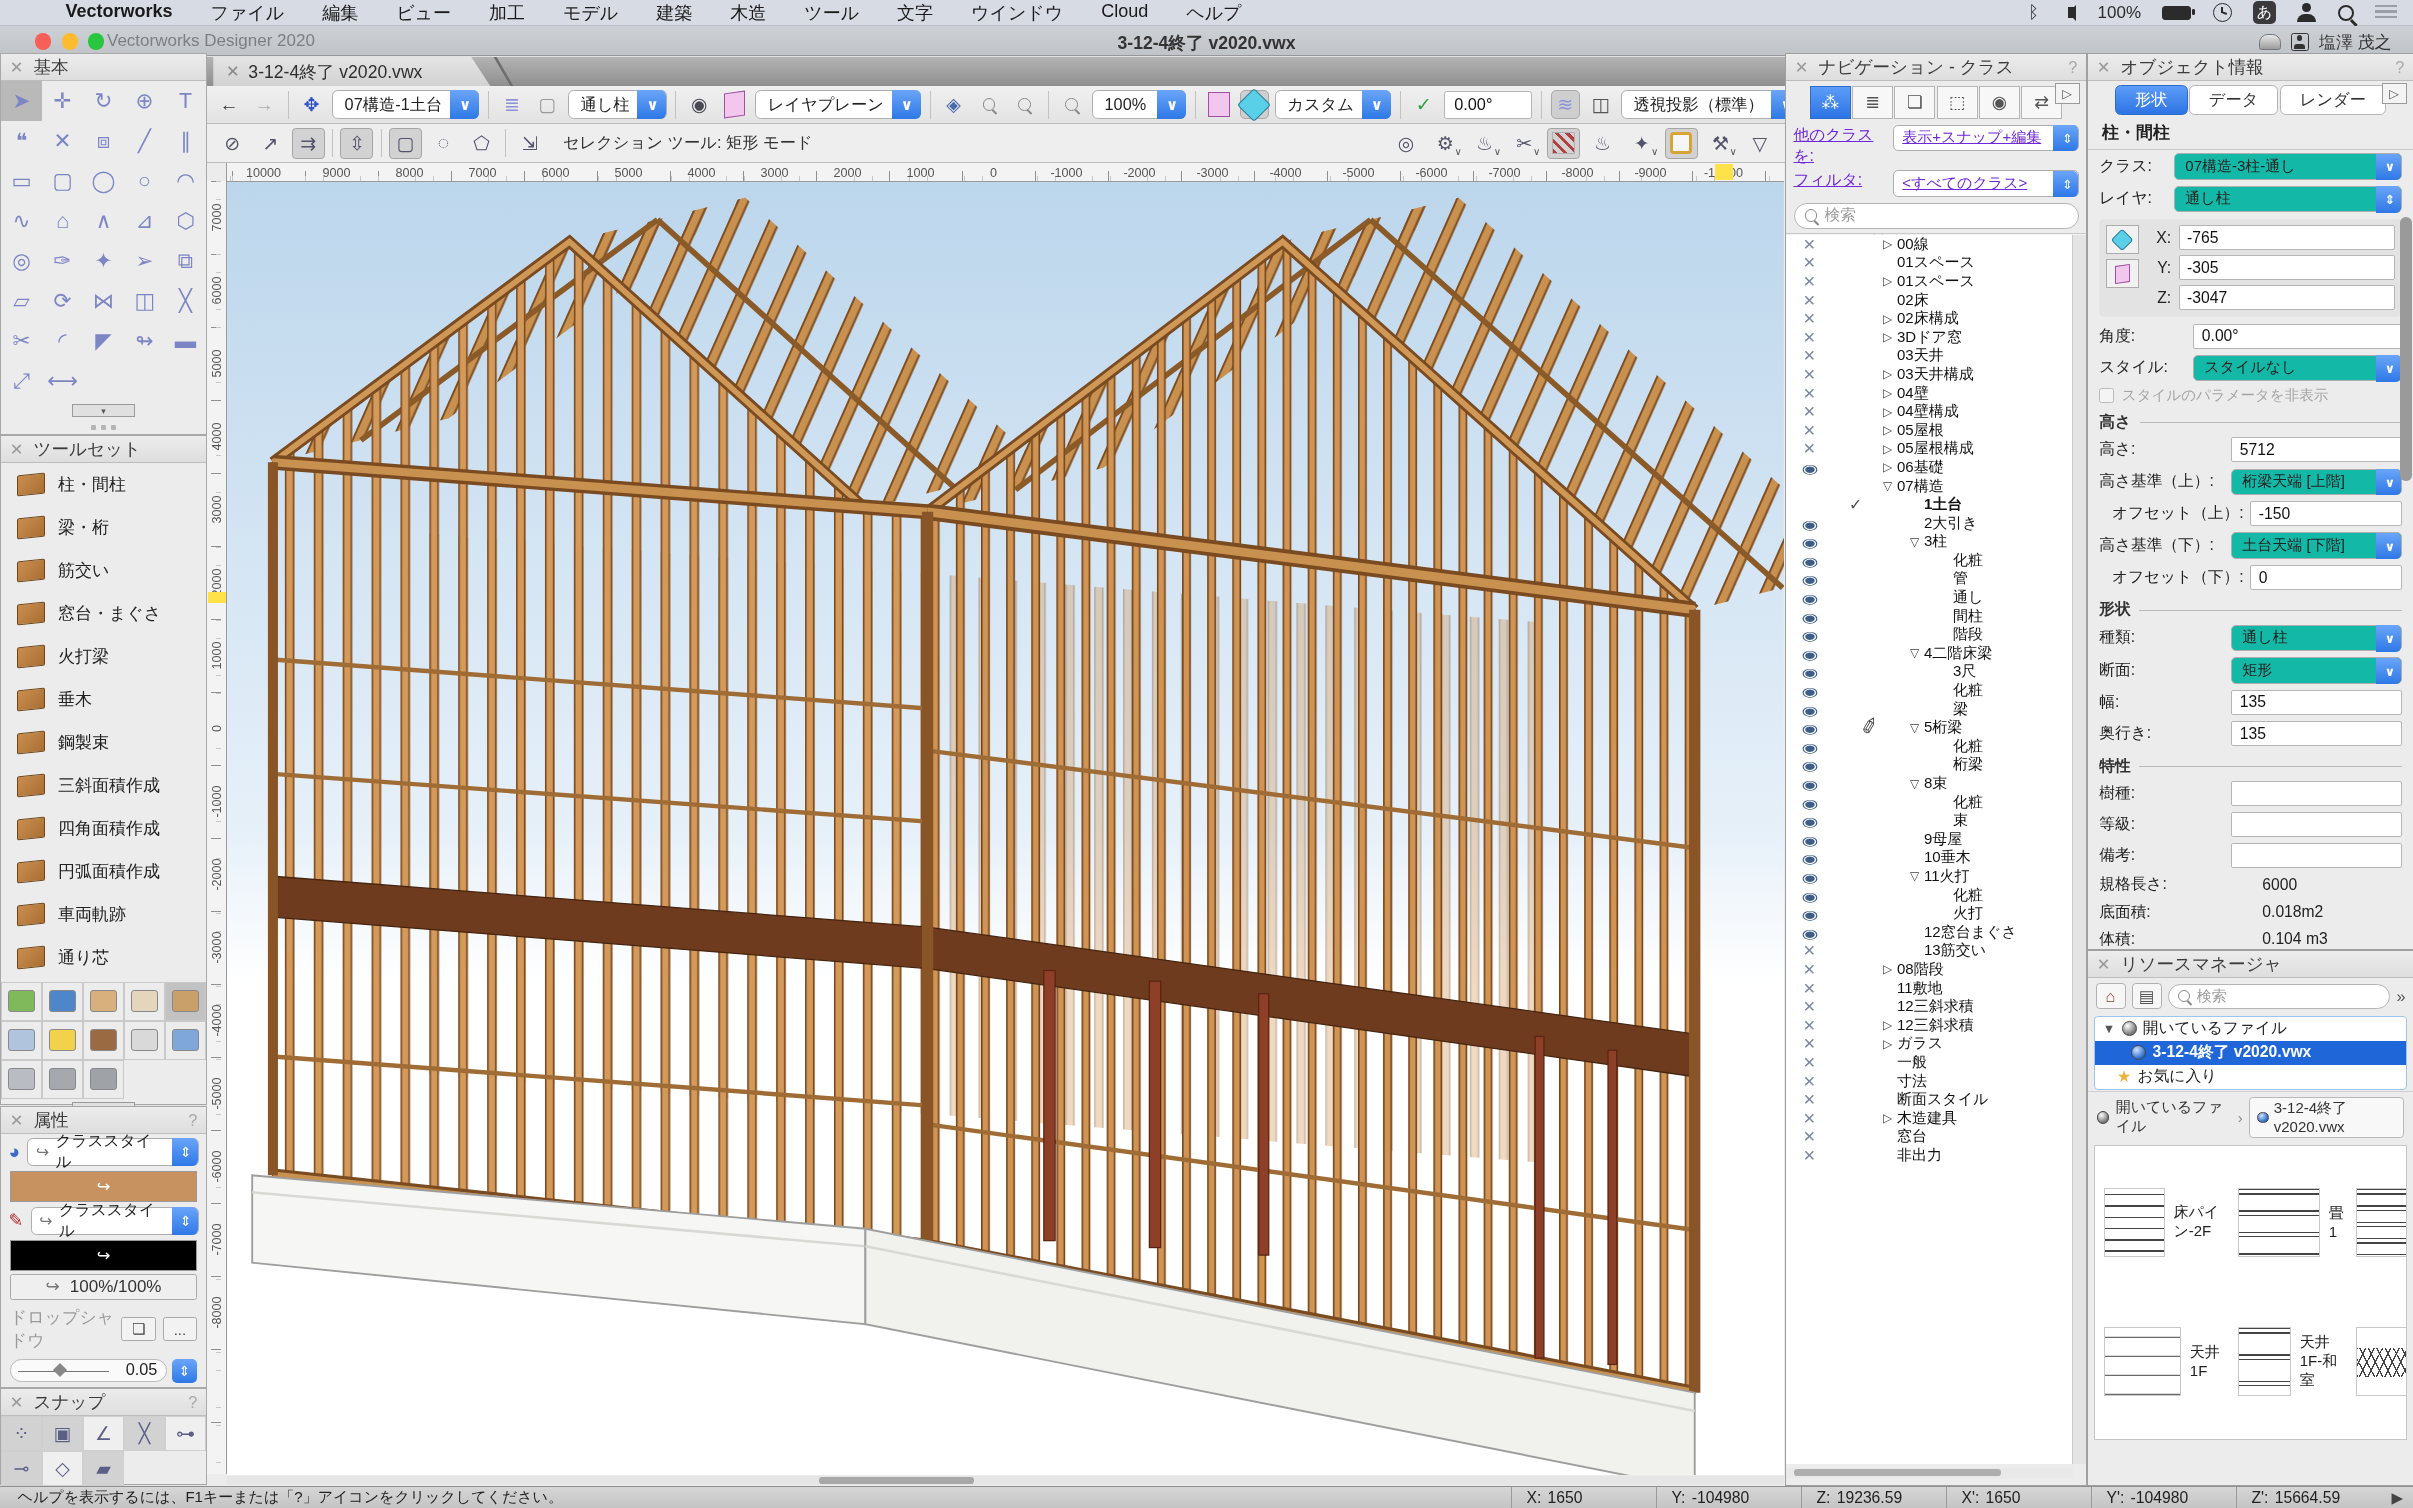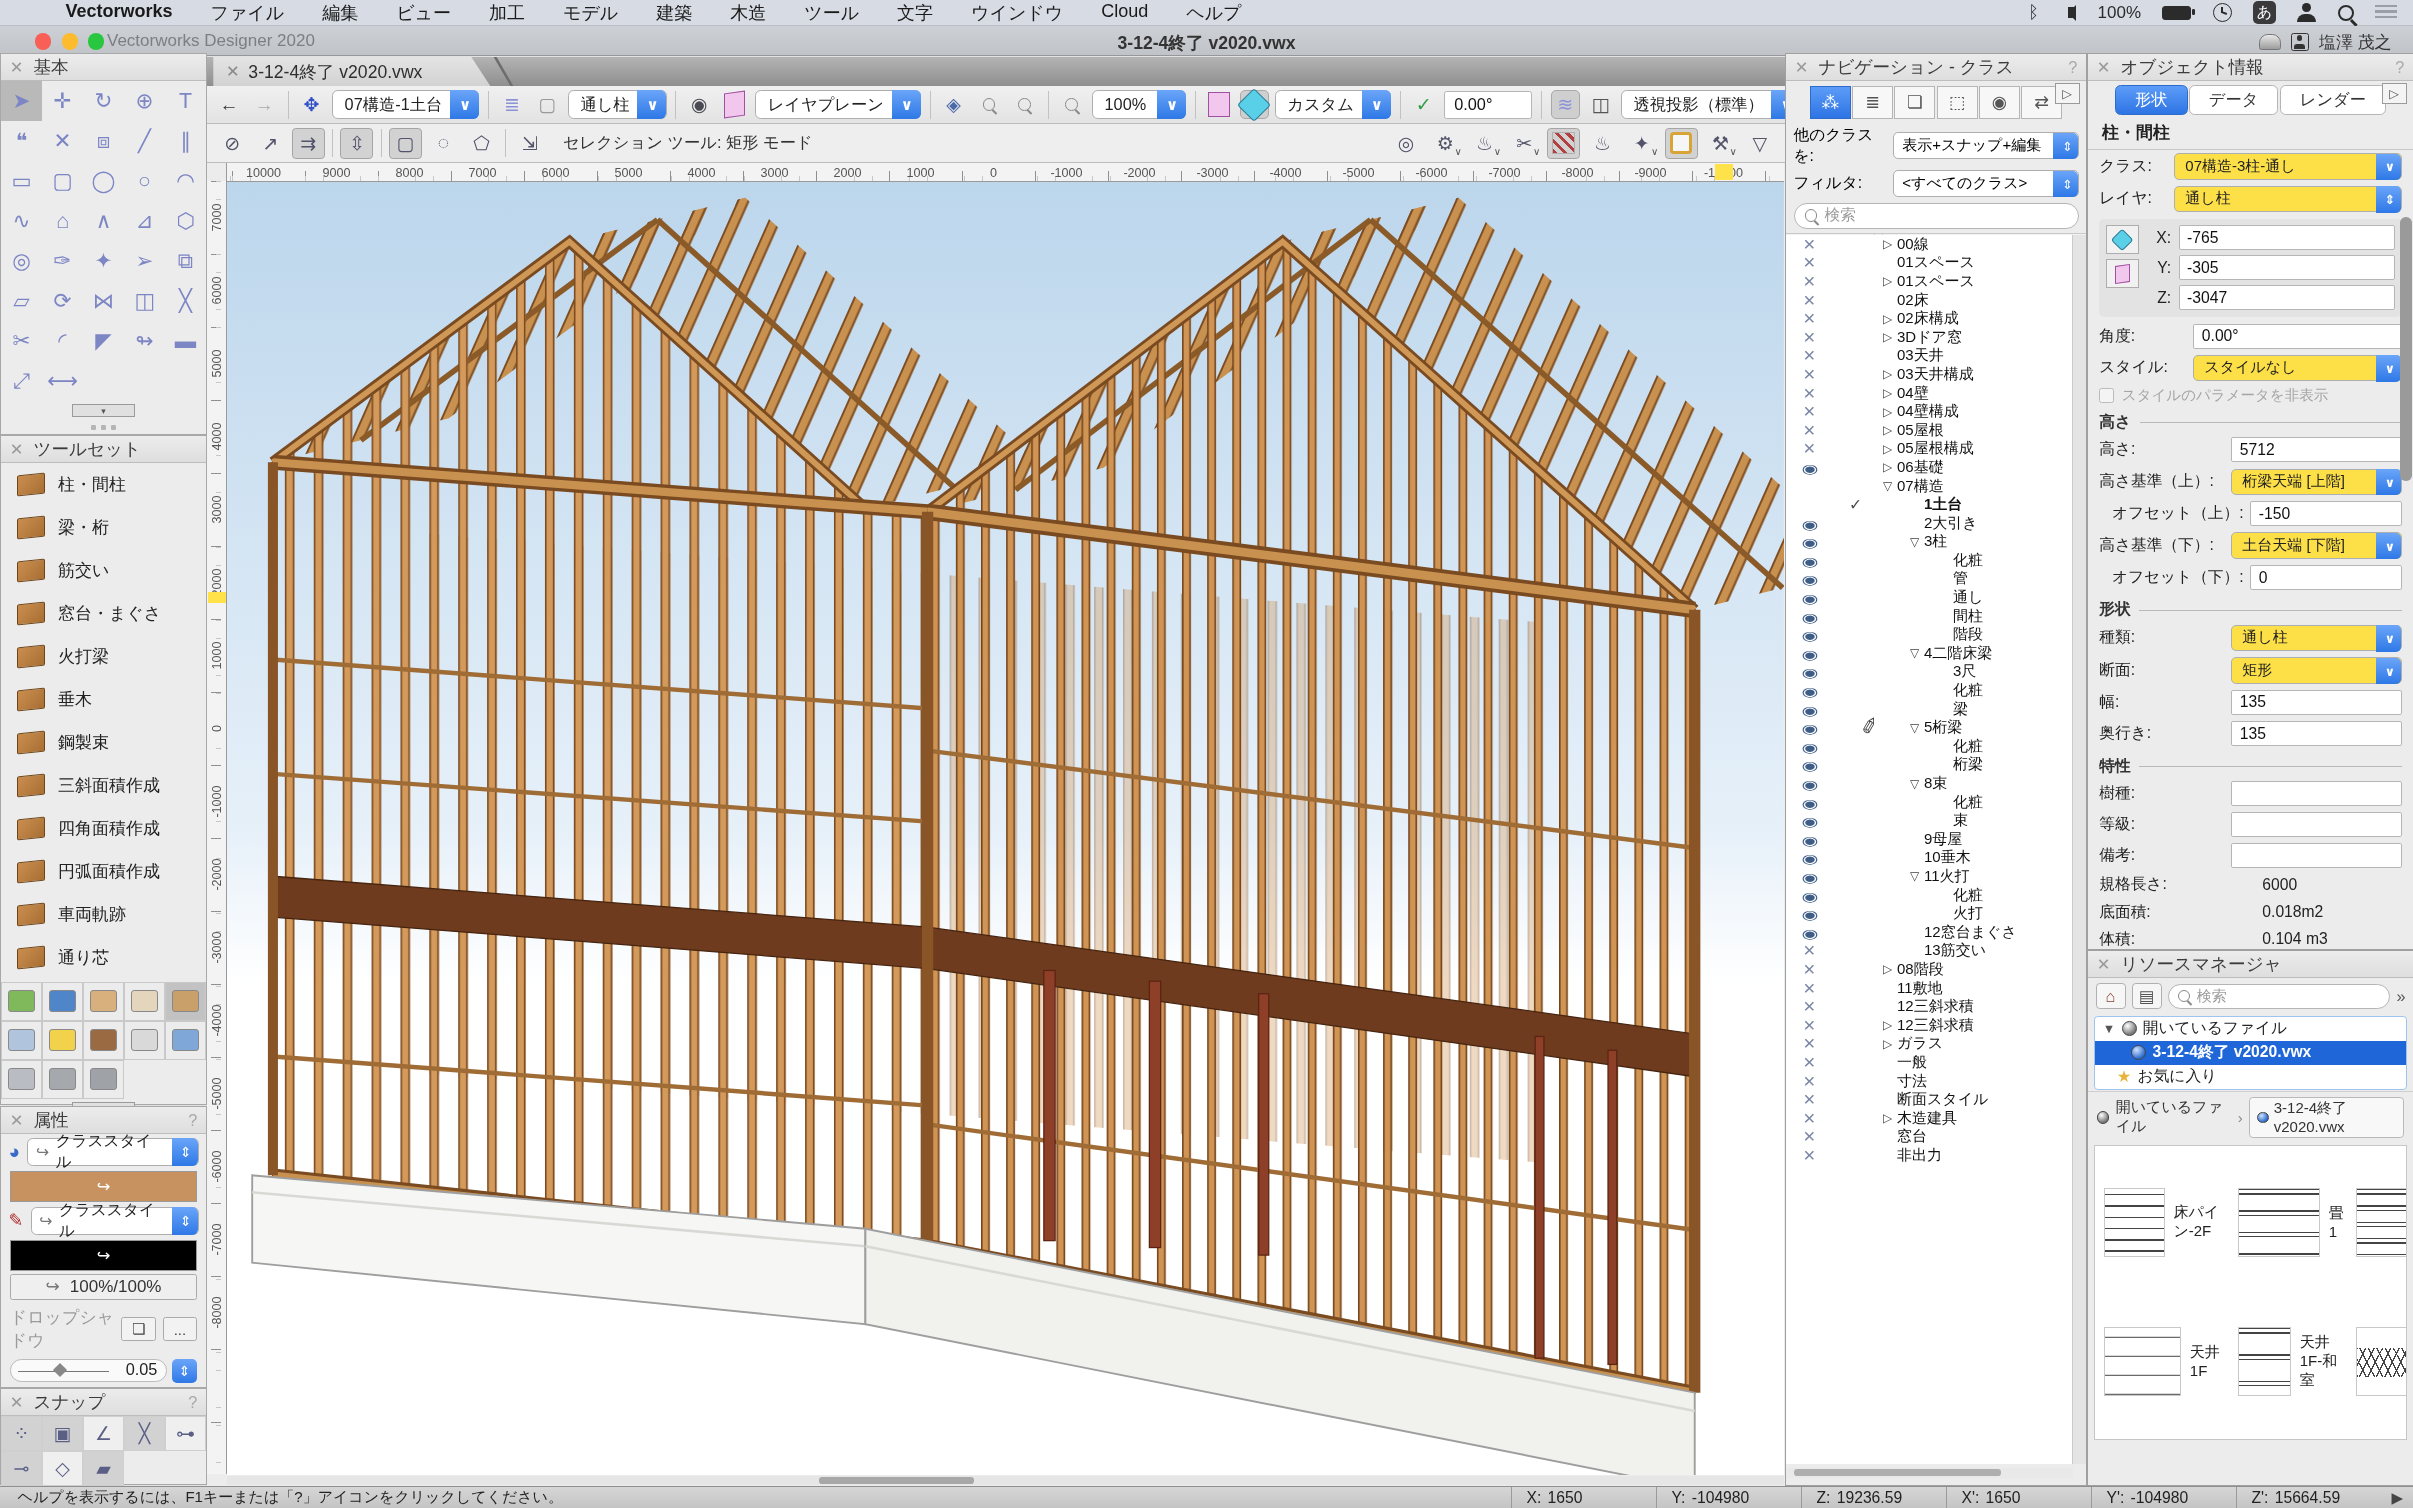--- a/index.html
+++ b/index.html
@@ -141,21 +141,21 @@
   border-top:0.6px solid #8f8f8f;display:flex;align-items:center;font-size:15px;color:#222;}
 #statusbar .help{padding-left:17.6px;}
 #coords{margin-left:auto;display:flex;align-items:stretch;height:100%;}
 .ccell{display:flex;align-items:center;gap:6.3px;padding:0 14px;border-left:0.6px solid #9a9a9a;font-size:15.7px;min-width:145px;}
 .ccell b{font-weight:400;}
 
 #nav{position:absolute;left:1785px;top:53px;width:302px;height:1433px;background:#ececec;border:0.6px solid #a0a0a0;}
 #nav .tabs{display:flex;gap:1.3px;justify-content:center;margin:5px 0 3.8px;}
 .ntab{width:41px;height:33px;background:#f7f7f7;border:0.6px solid #b5b5b5;display:flex;align-items:center;justify-content:center;font-size:17.6px;color:#555;}
 .ntab.sel{background:linear-gradient(#5d9cf8,#2d74e4);color:#fff;border-color:#2d6ccc;}
-.nrow{display:flex;align-items:center;gap:5px;padding:1.9px 7.5px;font-size:15.7px;color:#000000;}
+.nrow{display:flex;align-items:flex-start;gap:5px;padding:1.9px 7.5px;font-size:15.7px;color:#6d28d9;text-decoration:underline;}
 .nrow .lab{width:94px;flex:none;}
 .nrow .dd2{flex:1;height:26.4px;background:#fff;border:0.6px solid #aeaeae;border-radius:5px;position:relative;display:flex;align-items:center;padding:0 30px 0 8.8px;font-size:15px;}
 .nrow .dd2::before{content:"";position:absolute;right:-0.6px;top:-0.6px;width:25px;height:26.4px;background:linear-gradient(#6aa5f9,#2e78e6);border-radius:0 5px 5px 0;}
 .nrow .dd2::after{content:"⇕";position:absolute;right:5px;top:50%;transform:translateY(-50%);color:#fff;font-size:12.6px;}
 #navsearch{margin:3.8px 7.5px;height:26.4px;background:#fff;border:0.6px solid #b5b5b5;border-radius:13.2px;display:flex;align-items:center;gap:7.5px;padding:0 10px;color:#9c9c9c;font-size:15.7px;}
 .mag2{width:12.6px;height:12.6px;border:1.9px solid #8a8a8a;border-radius:50%;position:relative;flex:none;}
 .mag2::after{content:"";position:absolute;left:9.4px;top:9.4px;width:5.7px;height:1.9px;background:#8a8a8a;transform:rotate(45deg);transform-origin:0 0;}
 #navcols{height:24px;background:#f2f2f2;border-top:0.6px solid #c9c9c9;border-bottom:0.6px solid #c9c9c9;position:relative;font-size:15.7px;color:#333;}
 #navcols .c1{position:absolute;left:10px;top:2.5px;}
 #navcols .c2{position:absolute;left:101px;top:2.5px;}
@@ -182,21 +182,21 @@
 .pencur{position:absolute;left:75px;top:660px;font-size:21.4px;color:#444;transform:rotate(-15deg);}
 
 #oip{position:absolute;left:2087px;top:53px;width:327px;height:897px;background:#ececec;border:0.6px solid #a0a0a0;overflow:hidden;}
 .otabs{display:flex;justify-content:center;gap:1.3px;margin:3.8px 0;}
 .otab{height:30px;padding:0 19px;background:#fff;border:0.6px solid #b5b5b5;border-radius:5.7px;display:flex;align-items:center;font-size:16.3px;color:#333;}
 .otab.sel{background:linear-gradient(#5d9cf8,#2d74e4);color:#fff;border-color:#2d6ccc;}
 .otype{font-size:17px;font-weight:700;color:#222;padding:2.5px 14px 5px;border-bottom:0.6px solid #c6c6c6;}
 .orow{display:flex;align-items:center;padding:3.1px 11.3px;font-size:15.7px;color:#222;}
 .orow .lab{flex:none;}
 .w100{width:100%;}
-.odd{display:flex;align-items:center;background:#fde047;border:0.6px solid #aeaeae;border-radius:5px;height:26.4px;position:relative;
+.odd{display:flex;align-items:center;background:#14b8a6;border:0.6px solid #aeaeae;border-radius:5px;height:26.4px;position:relative;
   padding:0 31px 0 10px;font-size:15px;color:#222;white-space:nowrap;}
 .odd::before{content:"";position:absolute;right:-0.6px;top:-0.6px;width:25px;height:26.4px;background:linear-gradient(#6aa5f9,#2e78e6);border-radius:0 5px 5px 0;}
 .odd::after{content:"∨";position:absolute;right:5.7px;top:50%;transform:translateY(-50%);color:#fff;font-size:12.6px;font-weight:700;}
 .odd.ud::after{content:"⇕";}
 .oin{background:#fff;border:0.6px solid #b5b5b5;height:25px;display:flex;align-items:center;padding:0 7.5px;font-size:15.7px;color:#111;border-radius:1.9px;}
 .sect{display:flex;align-items:center;gap:8.8px;font-size:15.7px;font-weight:700;color:#333;padding:6.3px 11.3px 1.3px;}
 .sect::after{content:"";flex:1;height:0.6px;background:#b9b9b9;}
 .xyzblk{margin:3.8px 11.3px;background:#e3e3e3;border-radius:5px;display:flex;padding:6.3px;gap:7.5px;}
 .xyzic{display:flex;flex-direction:column;gap:5px;}
 .xyzic .ic{width:33px;height:29px;border:0.6px solid #adadad;background:#f1f1f1;display:flex;align-items:center;justify-content:center;}

